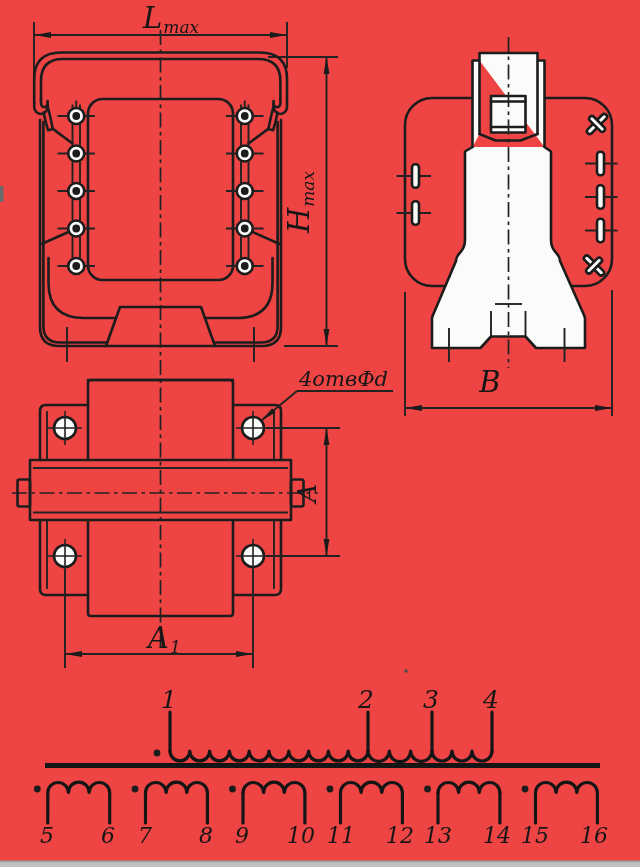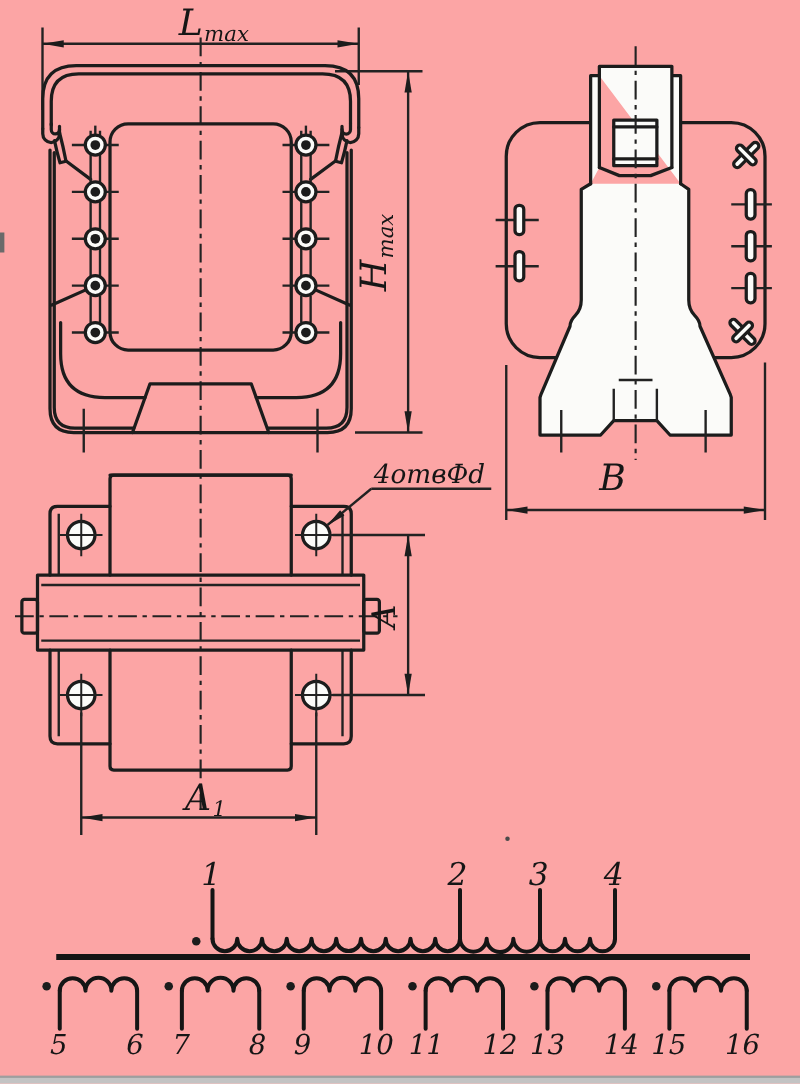--- a/index.html
+++ b/index.html
@@ -1,16 +1,16 @@
 <!DOCTYPE html>
 <html><head>
 <meta charset="utf-8">
 <style>
   html,body{margin:0;padding:0;background:#e8e8e6;}
-  .sheet{width:640px;height:867px;background:#fca5a5;position:relative;overflow:hidden;
+  .sheet{width:640px;height:867px;background:#ef4444;position:relative;overflow:hidden;
          font-family:"DejaVu Serif", serif;text-align:center;}
   svg{display:block}
   .ink{stroke:#1c1c1c;fill:none;stroke-width:2.6;stroke-linecap:round;stroke-linejoin:round;}
   .thin{stroke:#222;fill:none;stroke-width:1.9;stroke-linecap:butt;}
   .hair{stroke:#222;fill:none;stroke-width:1.6;stroke-linecap:butt;}
   .cl{stroke:#222;fill:none;stroke-width:1.7;stroke-dasharray:15 4.5 3.5 4.5;stroke-linecap:butt;}
   .wire{stroke:#151515;fill:none;stroke-width:3.2;stroke-linecap:round;stroke-linejoin:round;}
   .core{stroke:#151515;fill:none;stroke-width:4.8;stroke-linecap:butt;}
   .fillink{fill:#1c1c1c;stroke:none;}
   .white{fill:#fbfbf9;}

